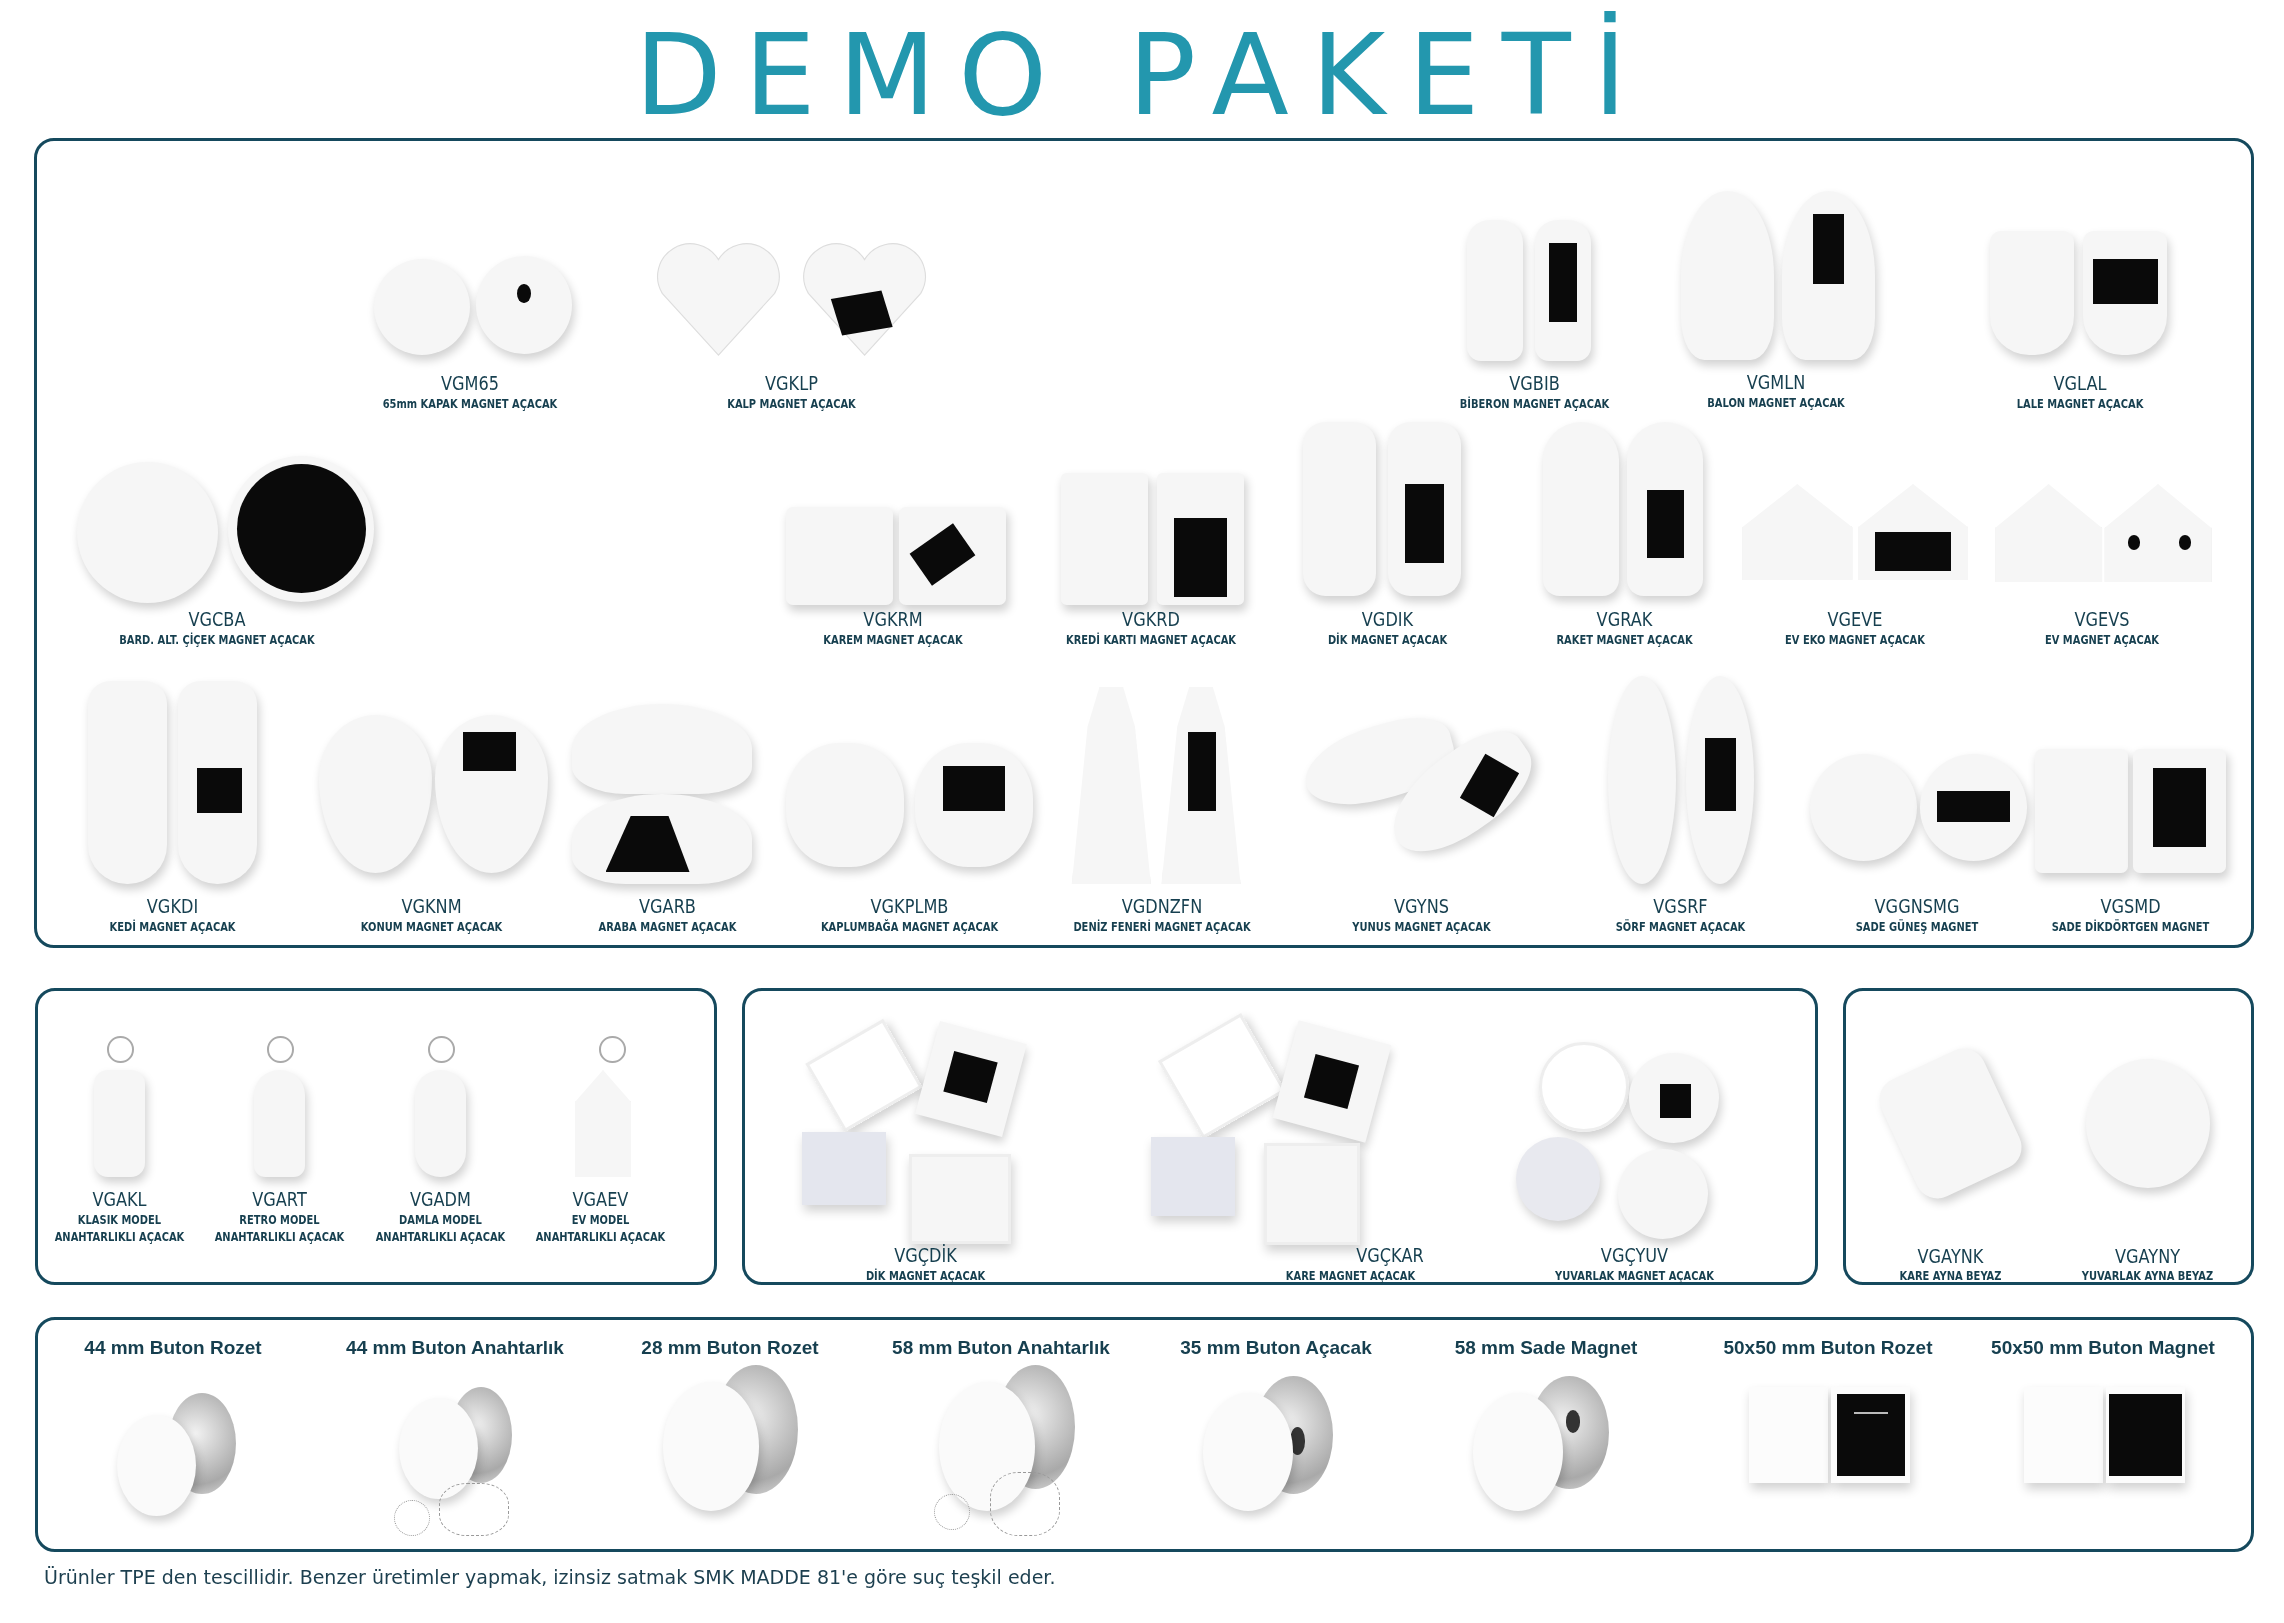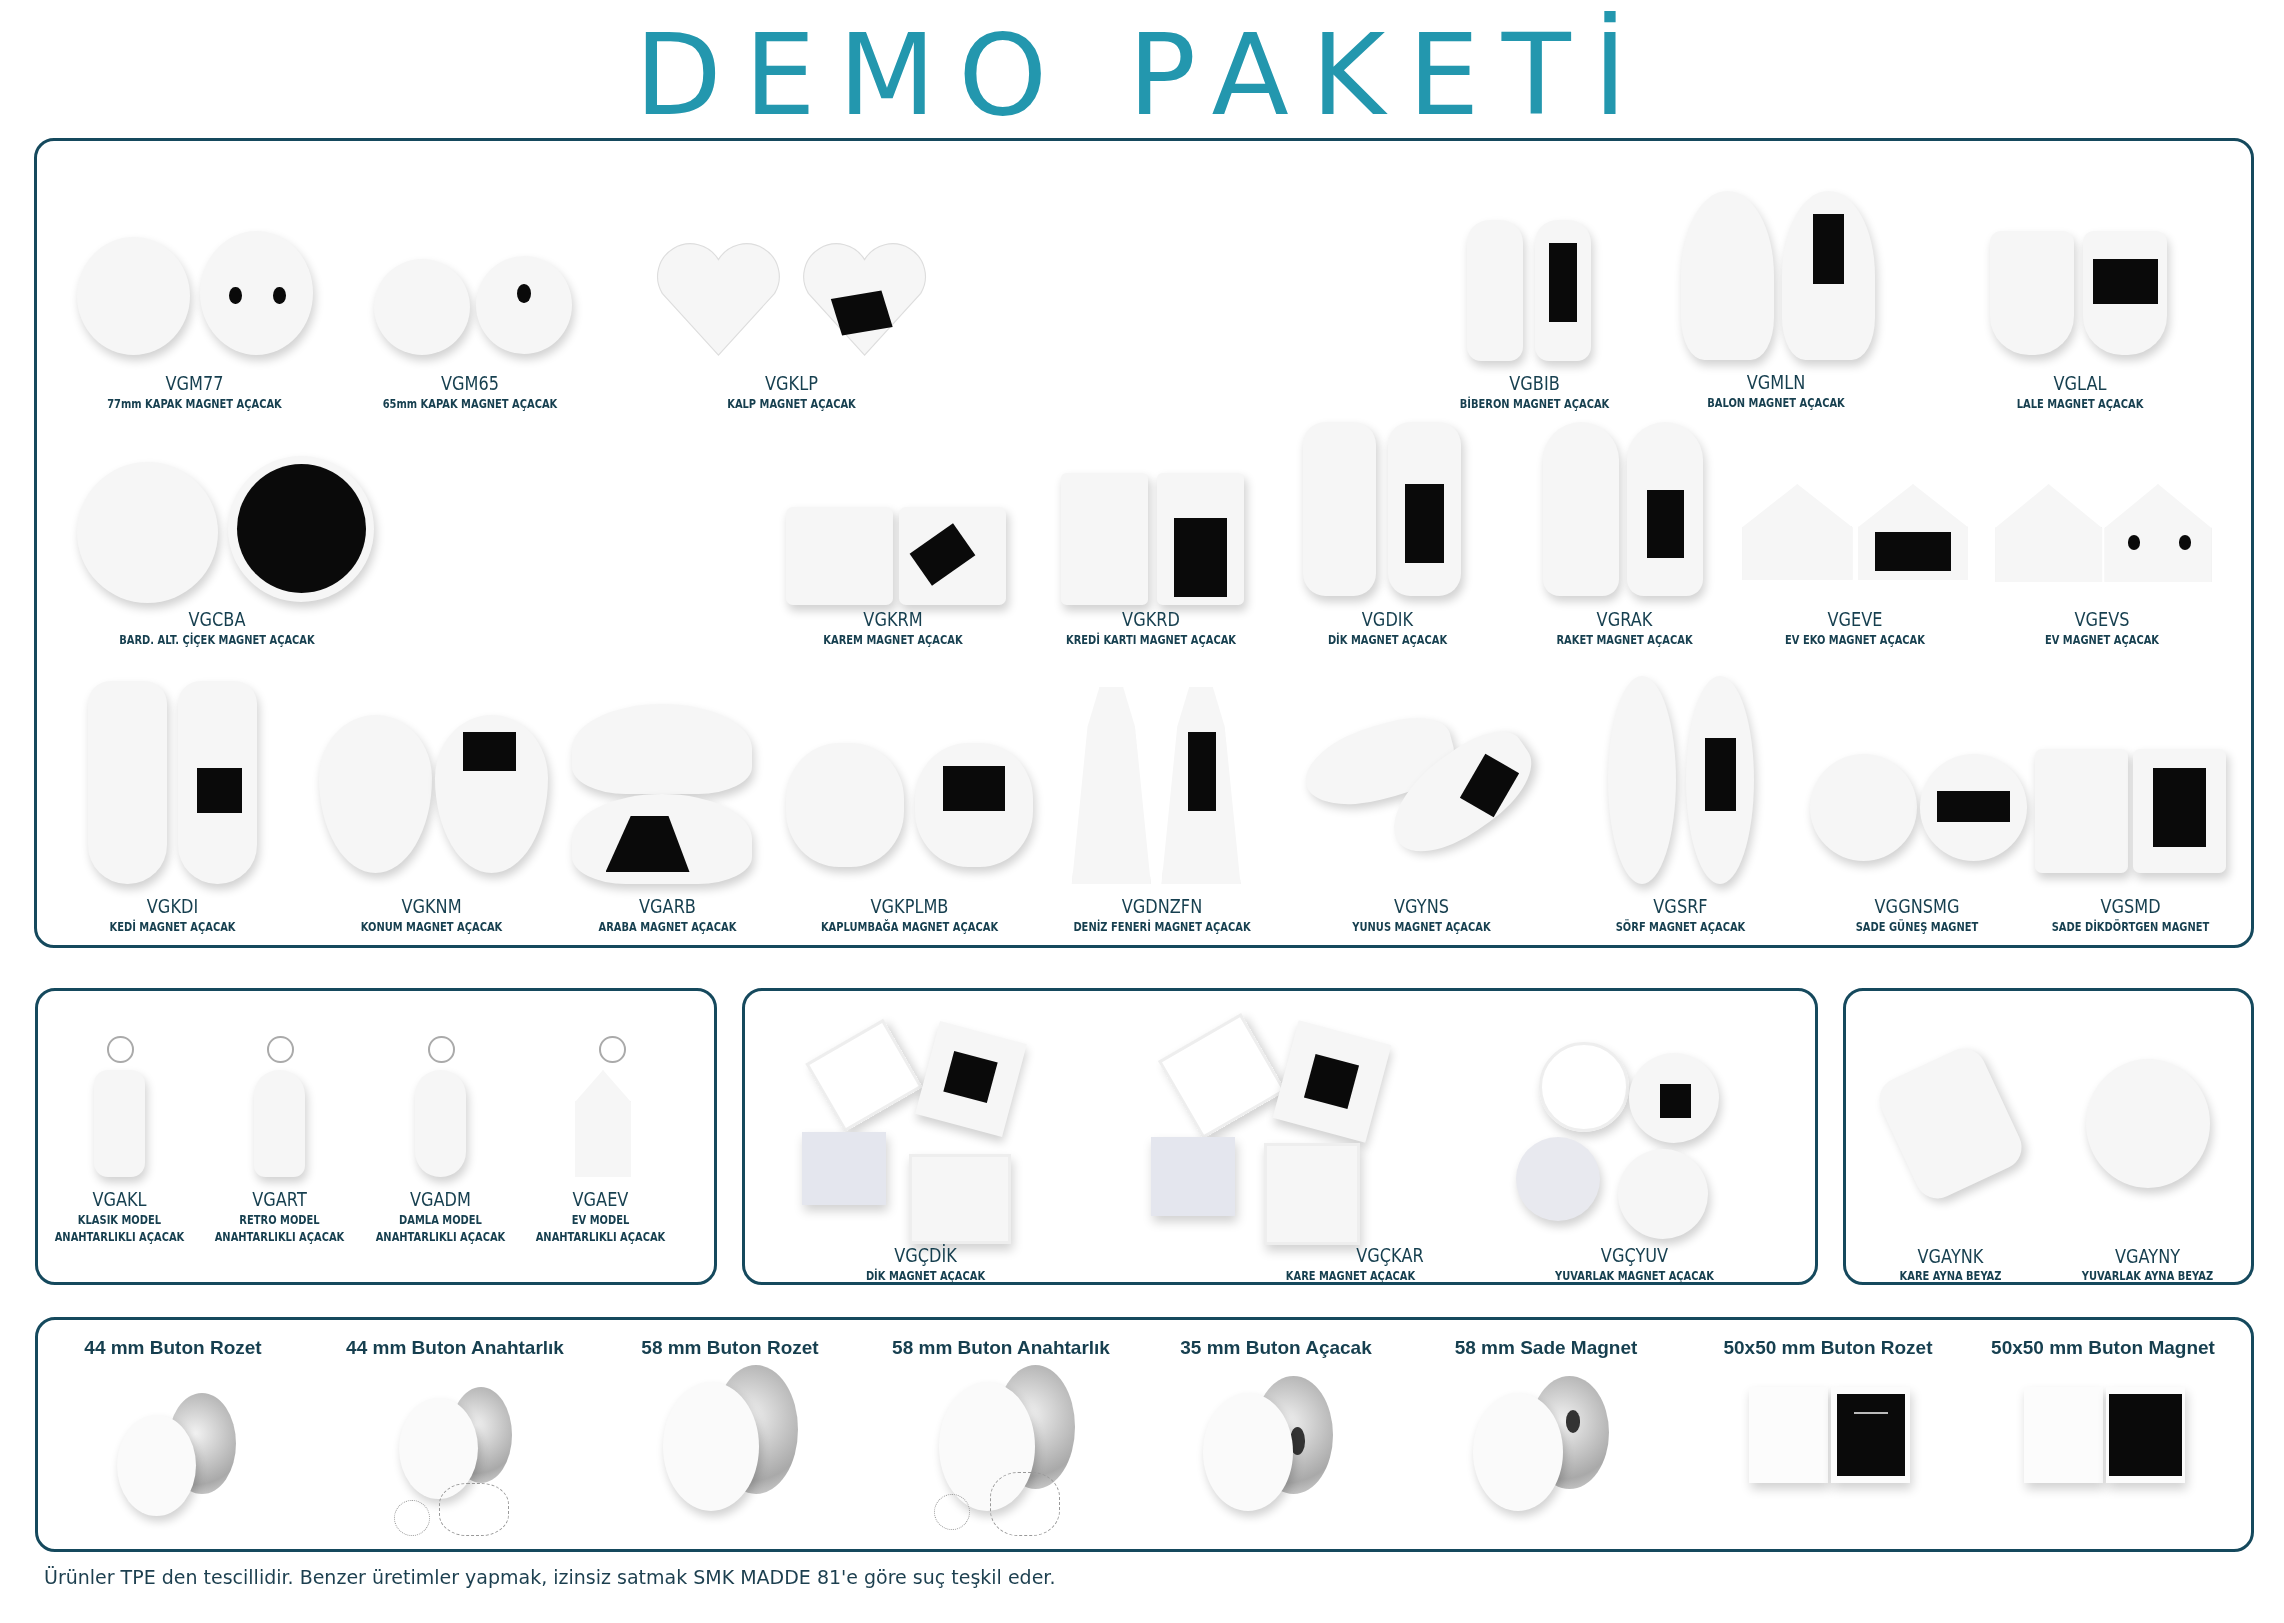--- a/index.html
+++ b/index.html
@@ -21,30 +21,20 @@
   .mag{position:absolute;background:#0a0a0a;}
   .metal{position:absolute;border-radius:50%;background:radial-gradient(circle at 40% 40%,#f2f2f2,#a9a9a9 70%,#e0e0e0);}
 </style>
 </head>
 <body>
 
 <div class="title">DEMO PAKETİ</div>
 
 <div class="panel" id="p-main">
 
-  <div class="item" style="left:11.3px;top:73px;width:293px;">
-    <div class="img" style="width:259px;height:158px;">
-      <div class="shape" style="left:11.3px;top:22.5px;width:113px;height:118px;border-radius:50%;"></div>
-      <div class="shape" style="left:135px;top:17px;width:113px;height:124px;border-radius:50%;"></div>
-      <div class="mag" style="left:164px;top:73px;width:12.4px;height:17px;border-radius:50%;"></div>
-      <div class="mag" style="left:208px;top:73px;width:12.4px;height:17px;border-radius:50%;"></div>
-    </div>
-    <div class="code">VGM77</div>
-    <div class="desc">77mm KAPAK MAGNET AÇACAK</div>
-  </div>
   <div class="item" style="left:315px;top:73px;width:236px;">
     <div class="img" style="width:214px;height:158px;">
       <div class="shape" style="left:11.3px;top:45px;width:96px;height:96px;border-radius:50%;"></div>
       <div class="shape" style="left:113px;top:42px;width:96px;height:98px;border-radius:50%;"></div>
       <div class="mag" style="left:154px;top:70px;width:13.5px;height:19px;border-radius:50%;"></div>
     </div>
     <div class="code">VGM65</div>
     <div class="desc">65mm KAPAK  MAGNET AÇACAK</div>
   </div>
   <div class="item" style="left:608px;top:73px;width:293px;">
@@ -337,21 +327,21 @@
   <div class="item" style="left:293px;top:17px;width:248px;">
     <div class="btitle">44 mm Buton Anahtarlık</div>
     <div class="img" style="width:191px;height:180px;">
       <div class="metal" style="left:90px;top:28px;width:62px;height:96px;"></div>
       <div class="shape" style="left:39px;top:39px;width:79px;height:101px;border-radius:50%;background:#fafafa;"></div>
       <div style="position:absolute;left:34px;top:141px;width:34px;height:34px;border:1.7px dotted #999;border-radius:50%;"></div>
       <div style="position:absolute;left:79px;top:124px;width:68px;height:51px;border:1.7px dashed #999;border-radius:40%;"></div>
     </div>
   </div>
   <div class="item" style="left:574px;top:17px;width:236px;">
-    <div class="btitle">58 mm Buton Rozet</div>
+    <div class="btitle">28 mm Buton Rozet</div>
     <div class="img" style="width:191px;height:169px;">
       <div class="metal" style="left:79px;top:5.6px;width:84px;height:129px;"></div>
       <div class="shape" style="left:28px;top:22.5px;width:96px;height:129px;border-radius:50%;background:#fafafa;"></div>
     </div>
   </div>
   <div class="item" style="left:839px;top:17px;width:248px;">
     <div class="btitle">58 mm Buton Anahtarlık</div>
     <div class="img" style="width:203px;height:180px;">
       <div class="metal" style="left:96px;top:5.6px;width:79px;height:124px;"></div>
       <div class="shape" style="left:39px;top:22.5px;width:96px;height:129px;border-radius:50%;background:#fafafa;"></div>

